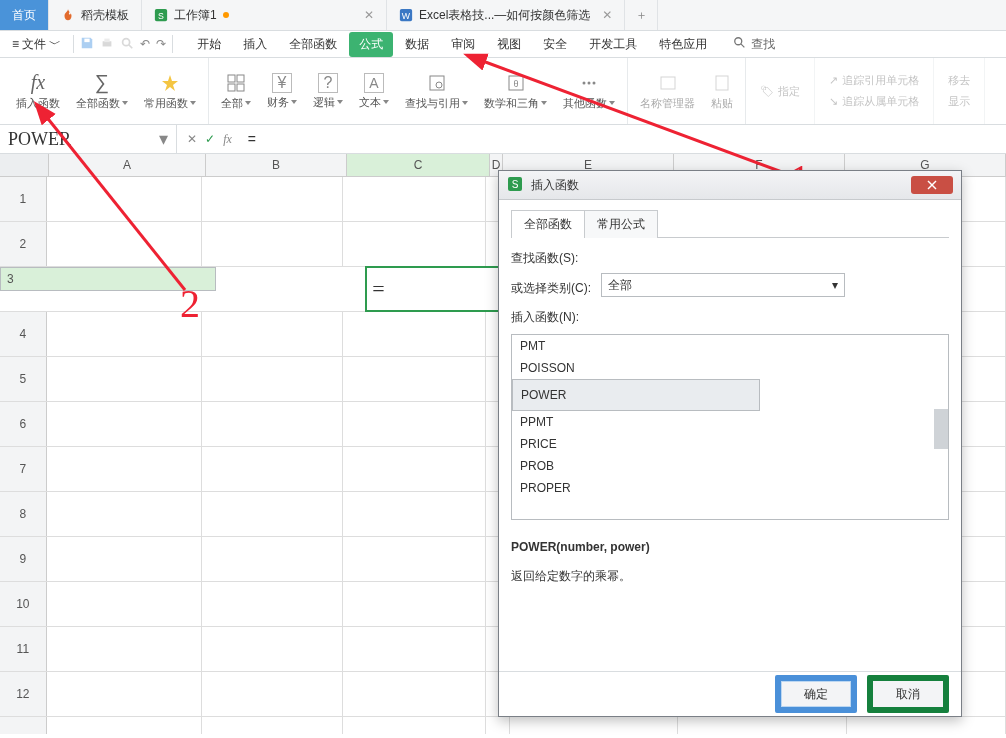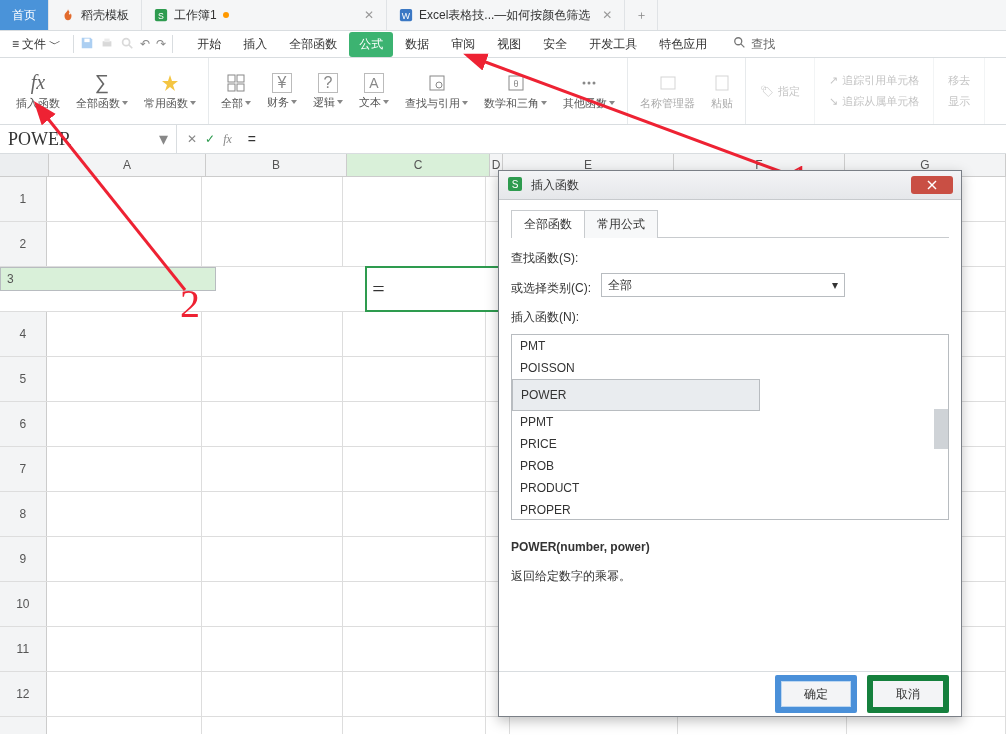--- a/index.html
+++ b/index.html
@@ -489,21 +489,20 @@
     </div>
     <div class="lblrow">插入函数(N):</div>
     <div class="listbox">
       <div class="items" id="fnlist">
           <div class="li">PMT</div>
           <div class="li">POISSON</div>
           <div class="li sel">POWER</div>
           <div class="li">PPMT</div>
           <div class="li">PRICE</div>
           <div class="li">PROB</div>
-          <div class="li">PRODUCT</div>
           <div class="li">PROPER</div>
         </div>
       <div class="sb"></div>
     </div>
     <div class="desc">
       <div class="sig">POWER(number, power)</div>
       <div style="height:14px"></div>
       <div>返回给定数字的乘幂。</div>
     </div>
   </div>

